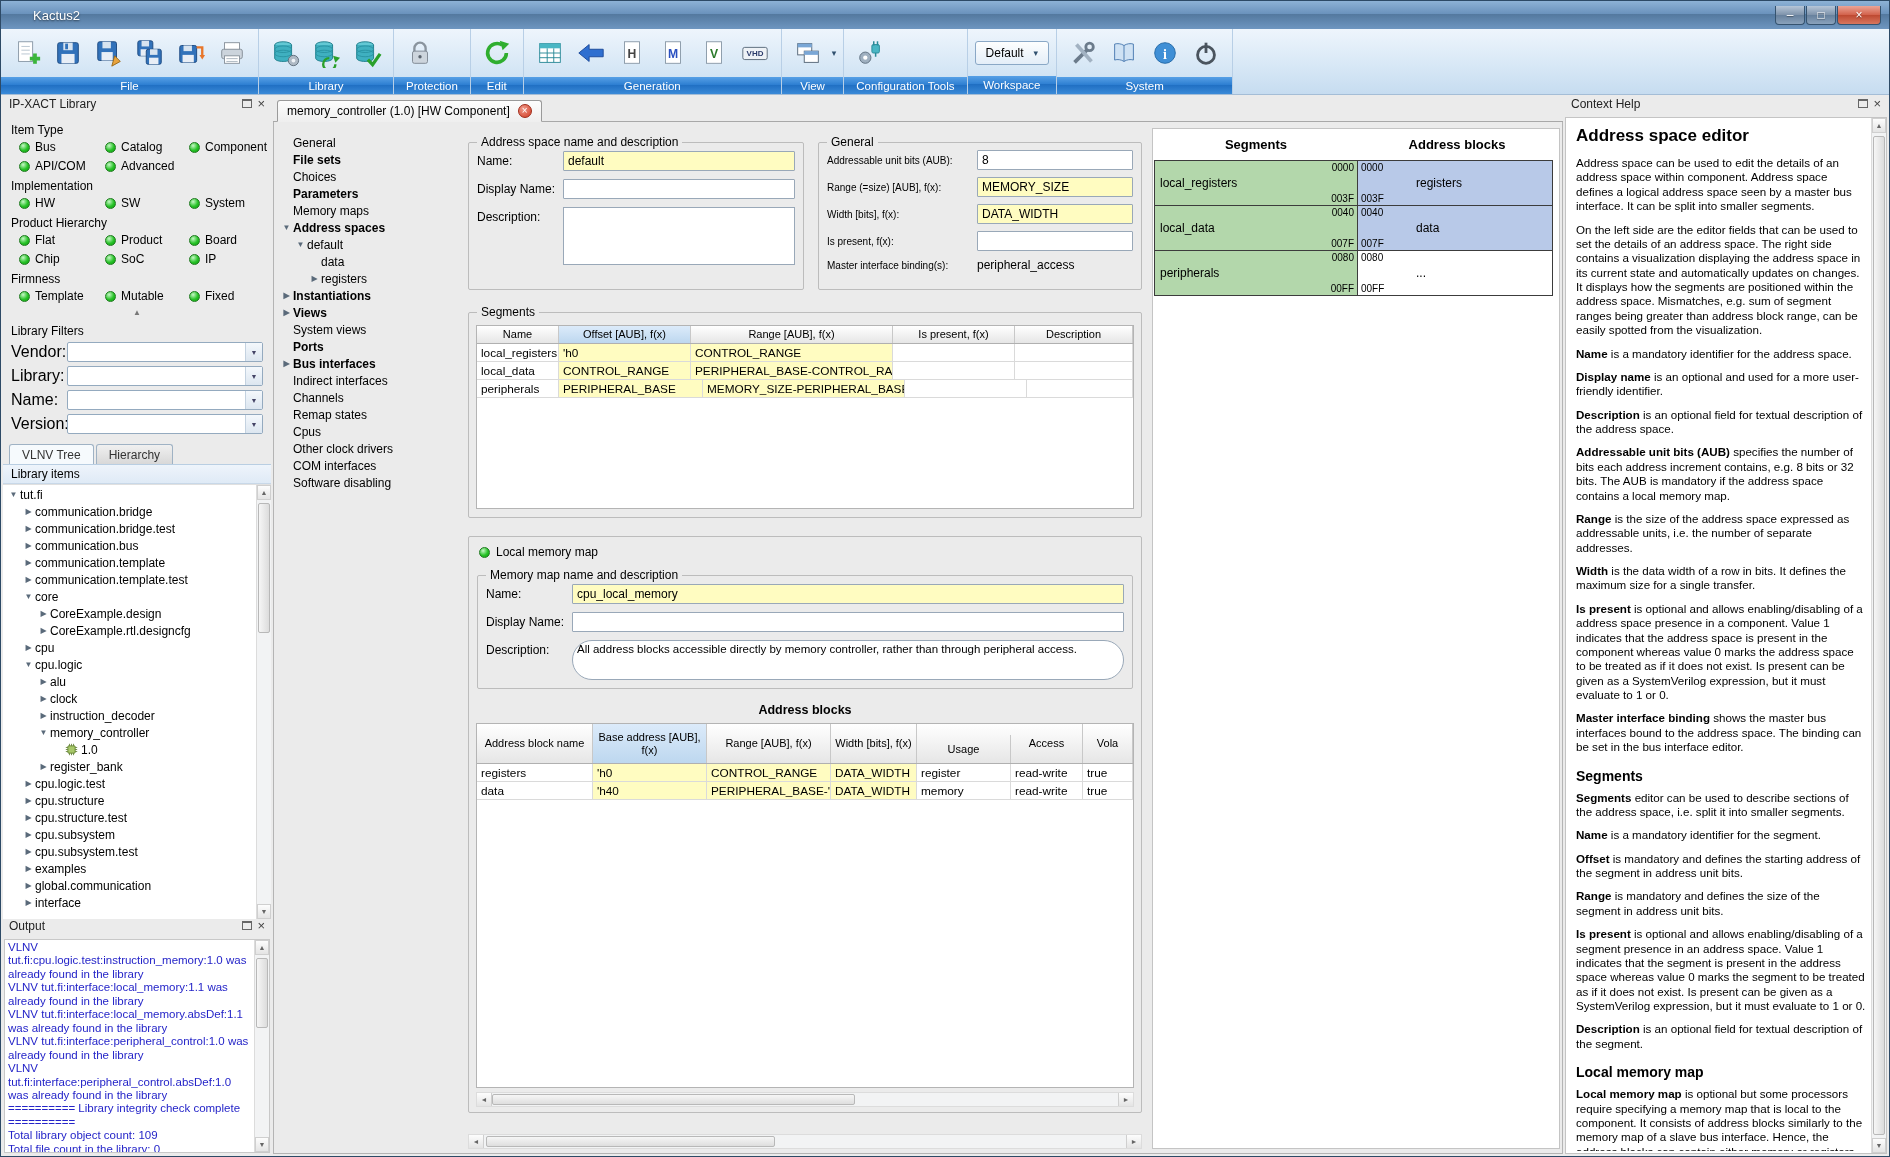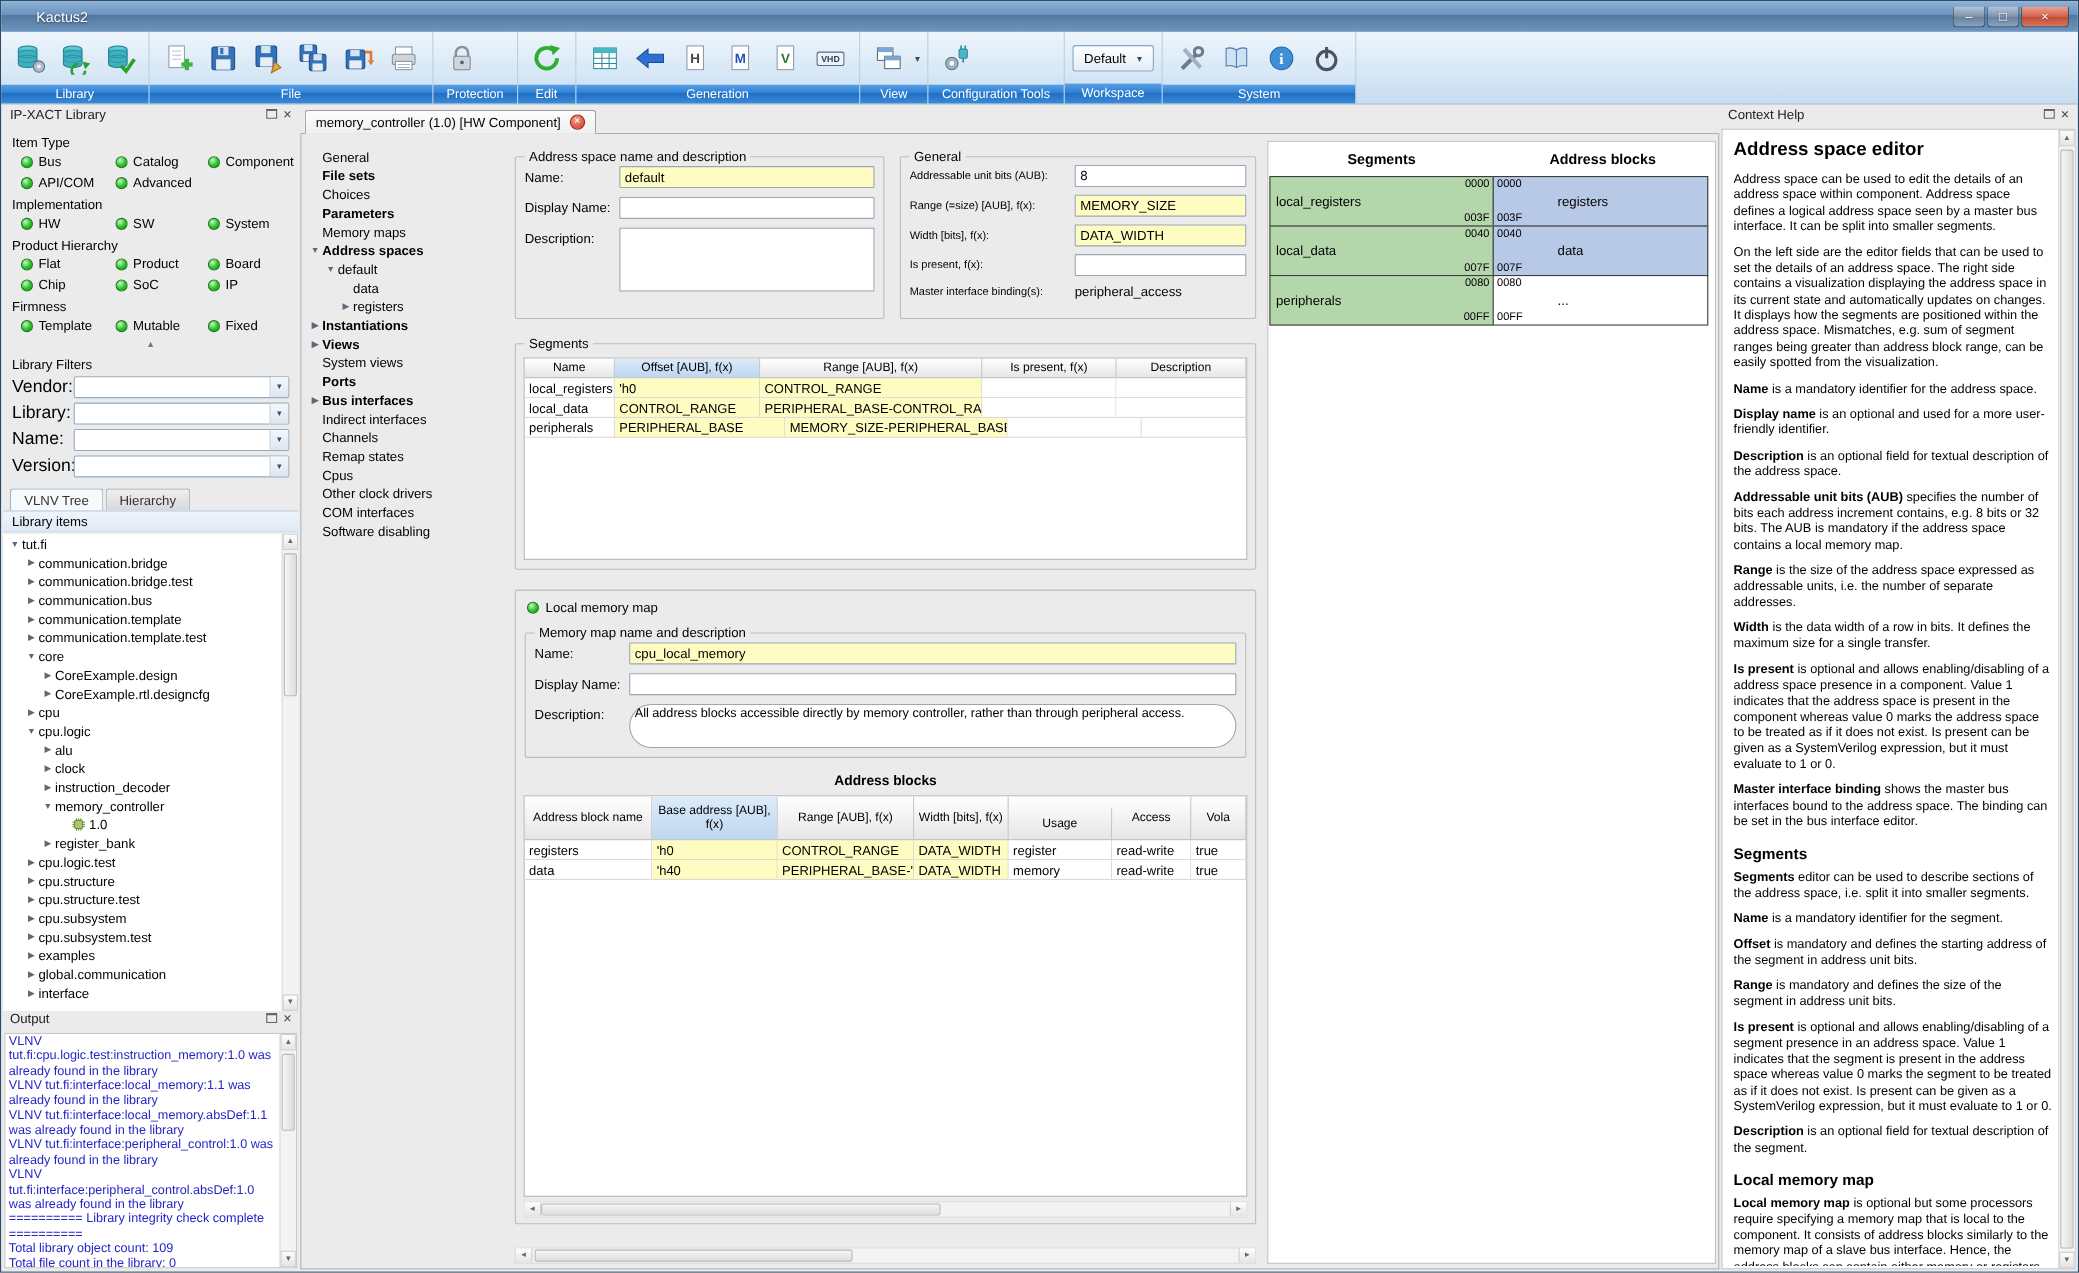--- a/index.html
+++ b/index.html
@@ -177,20 +177,79 @@
       <div class="wbtn">□</div>
       <div class="wbtn close">×</div>
     </div>
   </div>
 
   <div class="ribbon" id="ribbon">
       <div class="rgroup">
         <div class="ricons">
           <div class="ricon">
             <svg width="30" height="30" viewBox="0 0 32 32">
+              <rect x="7" y="4" width="15" height="21" fill="#fff" stroke="#8a99a8"></rect>
+              <line x1="10" y1="9" x2="19" y2="9" stroke="#b8c4d0"></line>
+              <line x1="10" y1="13" x2="19" y2="13" stroke="#b8c4d0"></line>
+              <line x1="10" y1="17" x2="19" y2="17" stroke="#b8c4d0"></line>
+              <rect x="19" y="20" width="11" height="4" fill="#3bb53b"></rect>
+              <rect x="22.5" y="16.5" width="4" height="11" fill="#3bb53b"></rect>
+            </svg>
+          </div>
+          <div class="ricon">
+            <svg width="30" height="30" viewBox="0 0 32 32">
+              <rect x="5" y="5" width="22" height="22" rx="2" fill="#3272ba" stroke="#1d4a80"></rect>
+              <rect x="11" y="5" width="10" height="8" fill="#d8e4f0"></rect>
+              <rect x="13" y="6" width="3" height="6" fill="#3272ba"></rect>
+              <rect x="9" y="17" width="14" height="10" fill="#e8eef6"></rect>
+            </svg>
+          </div>
+          <div class="ricon">
+            <svg width="30" height="30" viewBox="0 0 32 32">
+              <rect x="4" y="4" width="20" height="20" rx="2" fill="#3272ba" stroke="#1d4a80"></rect>
+              <rect x="9" y="4" width="9" height="7" fill="#d8e4f0"></rect>
+              <rect x="8" y="15" width="12" height="9" fill="#e8eef6"></rect>
+              <polygon points="19,30 22,19 28,25" fill="#e8a33d" stroke="#9a6a1a"></polygon>
+            </svg>
+          </div>
+          <div class="ricon">
+            <svg width="30" height="30" viewBox="0 0 32 32">
+              <rect x="3" y="3" width="16" height="16" rx="2" fill="#3272ba" stroke="#1d4a80"></rect>
+              <rect x="7" y="3" width="8" height="6" fill="#d8e4f0"></rect>
+              <rect x="6" y="12" width="10" height="7" fill="#e8eef6"></rect>
+              <rect x="12" y="12" width="16" height="16" rx="2" fill="#3272ba" stroke="#1d4a80"></rect>
+              <rect x="16" y="12" width="8" height="6" fill="#d8e4f0"></rect>
+              <rect x="15" y="21" width="10" height="7" fill="#e8eef6"></rect>
+            </svg>
+          </div>
+          <div class="ricon">
+            <svg width="30" height="30" viewBox="0 0 32 32">
+              <rect x="4" y="8" width="18" height="18" rx="2" fill="#3272ba" stroke="#1d4a80"></rect>
+              <rect x="8" y="8" width="9" height="6" fill="#d8e4f0"></rect>
+              <rect x="7" y="18" width="12" height="8" fill="#e8eef6"></rect>
+              <path d="M22 10h6v8" fill="none" stroke="#e8762a" stroke-width="2.5"></path>
+              <polygon points="25,18 31,18 28,23" fill="#e8762a"></polygon>
+            </svg>
+          </div>
+          <div class="ricon">
+            <svg width="30" height="30" viewBox="0 0 32 32">
+              <rect x="8" y="5" width="16" height="8" fill="#fff" stroke="#88929c"></rect>
+              <rect x="5" y="12" width="22" height="10" rx="2" fill="#ccd4dc" stroke="#848e98"></rect>
+              <rect x="8" y="19" width="16" height="8" fill="#fff" stroke="#88929c"></rect>
+              <line x1="10" y1="22" x2="22" y2="22" stroke="#aab4be"></line>
+              <line x1="10" y1="25" x2="22" y2="25" stroke="#aab4be"></line>
+            </svg>
+          </div>
+        </div>
+        <div class="rlabel">File</div>
+      </div>
+      <div class="rgroup">
+        <div class="ricons">
+          <div class="ricon">
+            <svg width="30" height="30" viewBox="0 0 32 32">
               <ellipse cx="14" cy="7.5" rx="9" ry="3.5" fill="#62c8d4" stroke="#1f7e8c"></ellipse>
               <path d="M5 7.5v14c0 2 4 3.5 9 3.5s9-1.5 9-3.5v-14" fill="#3fb0c0" stroke="#1f7e8c"></path>
               <ellipse cx="14" cy="12" rx="9" ry="3.5" fill="none" stroke="#2a93a3"></ellipse>
               <ellipse cx="14" cy="16.5" rx="9" ry="3.5" fill="none" stroke="#2a93a3"></ellipse>
               <circle cx="25" cy="24" r="5.5" fill="#aeb9c4" stroke="#5f6e7c"></circle>
               <circle cx="25" cy="24" r="2" fill="#eef2f6"></circle>
             </svg>
           </div>
           <div class="ricon">
             <svg width="30" height="30" viewBox="0 0 32 32">
@@ -206,79 +265,20 @@
             <svg width="30" height="30" viewBox="0 0 32 32">
               <ellipse cx="14" cy="7.5" rx="9" ry="3.5" fill="#62c8d4" stroke="#1f7e8c"></ellipse>
               <path d="M5 7.5v14c0 2 4 3.5 9 3.5s9-1.5 9-3.5v-14" fill="#3fb0c0" stroke="#1f7e8c"></path>
               <ellipse cx="14" cy="12" rx="9" ry="3.5" fill="none" stroke="#2a93a3"></ellipse>
               <ellipse cx="14" cy="16.5" rx="9" ry="3.5" fill="none" stroke="#2a93a3"></ellipse>
               <polyline points="17,23 22,28.5 30,17" stroke="#2aa02a" stroke-width="3.5" fill="none"></polyline>
             </svg>
           </div>
         </div>
         <div class="rlabel">Library</div>
-      </div>
-      <div class="rgroup">
-        <div class="ricons">
-          <div class="ricon">
-            <svg width="30" height="30" viewBox="0 0 32 32">
-              <rect x="7" y="4" width="15" height="21" fill="#fff" stroke="#8a99a8"></rect>
-              <line x1="10" y1="9" x2="19" y2="9" stroke="#b8c4d0"></line>
-              <line x1="10" y1="13" x2="19" y2="13" stroke="#b8c4d0"></line>
-              <line x1="10" y1="17" x2="19" y2="17" stroke="#b8c4d0"></line>
-              <rect x="19" y="20" width="11" height="4" fill="#3bb53b"></rect>
-              <rect x="22.5" y="16.5" width="4" height="11" fill="#3bb53b"></rect>
-            </svg>
-          </div>
-          <div class="ricon">
-            <svg width="30" height="30" viewBox="0 0 32 32">
-              <rect x="5" y="5" width="22" height="22" rx="2" fill="#3272ba" stroke="#1d4a80"></rect>
-              <rect x="11" y="5" width="10" height="8" fill="#d8e4f0"></rect>
-              <rect x="13" y="6" width="3" height="6" fill="#3272ba"></rect>
-              <rect x="9" y="17" width="14" height="10" fill="#e8eef6"></rect>
-            </svg>
-          </div>
-          <div class="ricon">
-            <svg width="30" height="30" viewBox="0 0 32 32">
-              <rect x="4" y="4" width="20" height="20" rx="2" fill="#3272ba" stroke="#1d4a80"></rect>
-              <rect x="9" y="4" width="9" height="7" fill="#d8e4f0"></rect>
-              <rect x="8" y="15" width="12" height="9" fill="#e8eef6"></rect>
-              <polygon points="19,30 22,19 28,25" fill="#e8a33d" stroke="#9a6a1a"></polygon>
-            </svg>
-          </div>
-          <div class="ricon">
-            <svg width="30" height="30" viewBox="0 0 32 32">
-              <rect x="3" y="3" width="16" height="16" rx="2" fill="#3272ba" stroke="#1d4a80"></rect>
-              <rect x="7" y="3" width="8" height="6" fill="#d8e4f0"></rect>
-              <rect x="6" y="12" width="10" height="7" fill="#e8eef6"></rect>
-              <rect x="12" y="12" width="16" height="16" rx="2" fill="#3272ba" stroke="#1d4a80"></rect>
-              <rect x="16" y="12" width="8" height="6" fill="#d8e4f0"></rect>
-              <rect x="15" y="21" width="10" height="7" fill="#e8eef6"></rect>
-            </svg>
-          </div>
-          <div class="ricon">
-            <svg width="30" height="30" viewBox="0 0 32 32">
-              <rect x="4" y="8" width="18" height="18" rx="2" fill="#3272ba" stroke="#1d4a80"></rect>
-              <rect x="8" y="8" width="9" height="6" fill="#d8e4f0"></rect>
-              <rect x="7" y="18" width="12" height="8" fill="#e8eef6"></rect>
-              <path d="M22 10h6v8" fill="none" stroke="#e8762a" stroke-width="2.5"></path>
-              <polygon points="25,18 31,18 28,23" fill="#e8762a"></polygon>
-            </svg>
-          </div>
-          <div class="ricon">
-            <svg width="30" height="30" viewBox="0 0 32 32">
-              <rect x="8" y="5" width="16" height="8" fill="#fff" stroke="#88929c"></rect>
-              <rect x="5" y="12" width="22" height="10" rx="2" fill="#ccd4dc" stroke="#848e98"></rect>
-              <rect x="8" y="19" width="16" height="8" fill="#fff" stroke="#88929c"></rect>
-              <line x1="10" y1="22" x2="22" y2="22" stroke="#aab4be"></line>
-              <line x1="10" y1="25" x2="22" y2="25" stroke="#aab4be"></line>
-            </svg>
-          </div>
-        </div>
-        <div class="rlabel">File</div>
       </div>
       <div class="rgroup">
         <div class="ricons">
           <div class="ricon">
             <svg width="30" height="30" viewBox="0 0 32 32">
               <path d="M10 15v-4a6 6 0 0 1 12 0v4" fill="none" stroke="#8a949e" stroke-width="2.5"></path>
               <rect x="8" y="14" width="16" height="13" rx="2" fill="#cdd5dd" stroke="#7e8892"></rect>
               <circle cx="16" cy="20" r="1.8" fill="#5a646e"></circle>
             </svg>
           </div>
@@ -838,21 +838,21 @@
               </div>
               <div class="trow">
                 <div class="td" style="width: 82px; flex: 0 0 auto;">local_data</div>
                 <div class="td yellow" style="width: 132px; flex: 0 0 auto;">CONTROL_RANGE</div>
                 <div class="td yellow" style="width: 202px; flex: 0 0 auto;">PERIPHERAL_BASE-CONTROL_RANGE</div>
                 <div class="td" style="width: 122px; flex: 0 0 auto;"></div>
                 <div class="td" style="flex: 1 1 0%;"></div>
               </div>
               <div class="trow">
                 <div class="td" style="width: 82px; flex: 0 0 auto;">peripherals</div>
-                <div class="td yellow" style="width: 155px; flex: 0 0 auto;">PERIPHERAL_BASE</div>
+                <div class="td yellow" style="width: 144px; flex: 0 0 auto;">PERIPHERAL_BASE</div>
                 <div class="td yellow" style="width: 202px; flex: 0 0 auto;">MEMORY_SIZE-PERIPHERAL_BASE</div>
                 <div class="td" style="width: 122px; flex: 0 0 auto;"></div>
                 <div class="td" style="flex: 1 1 0%;"></div>
               </div>
             </div>
         </div>
 
         <div class="group g-mm">
           <div class="mm-check">
             <span class="led"></span>

